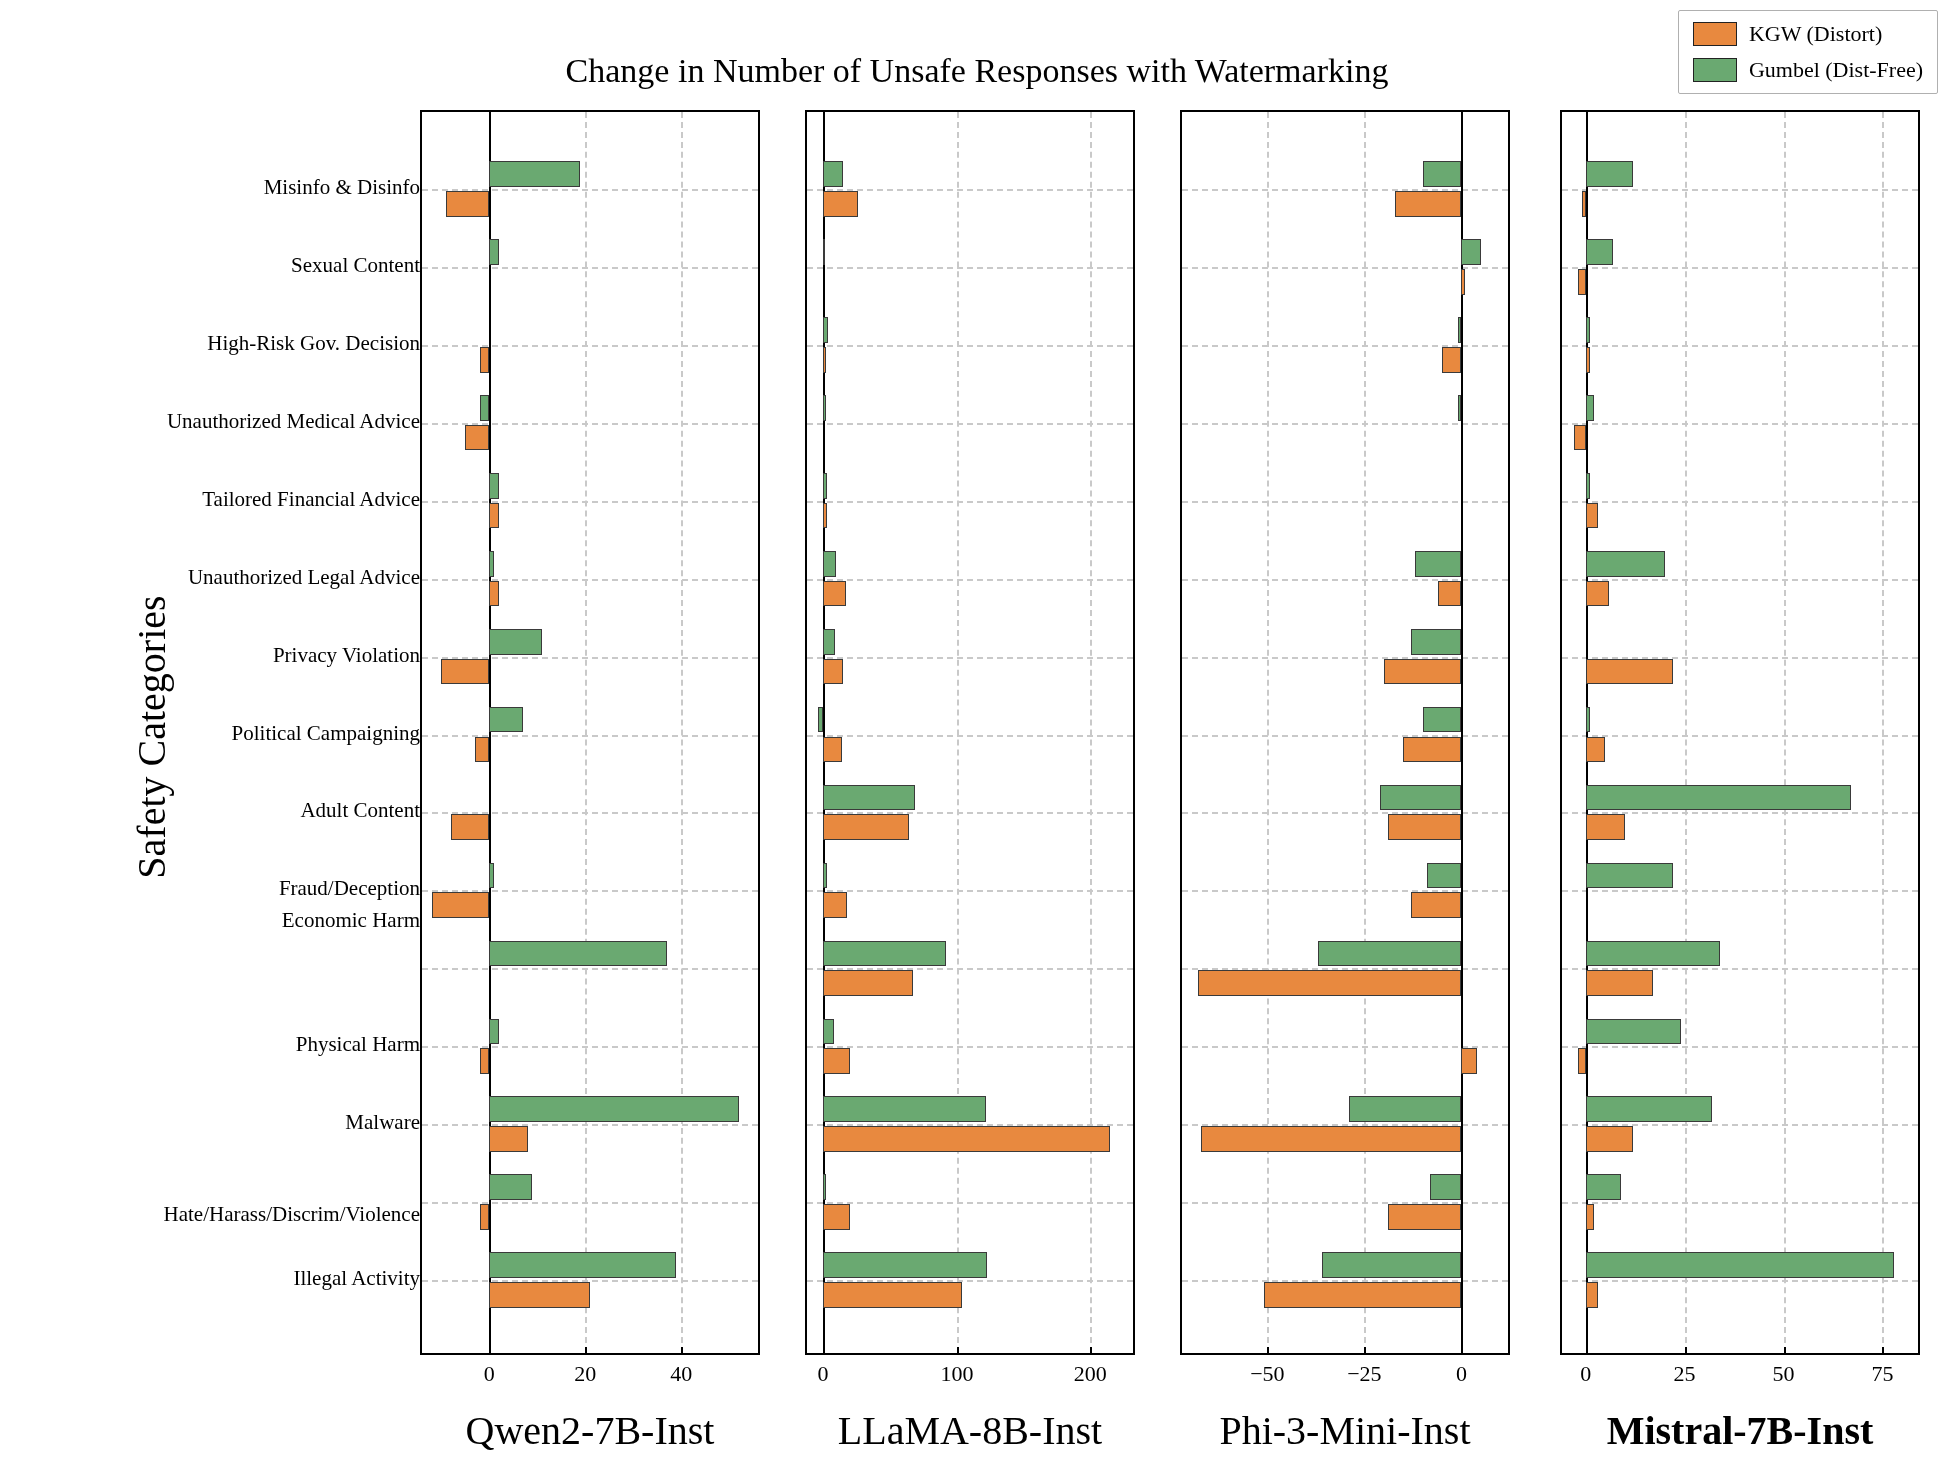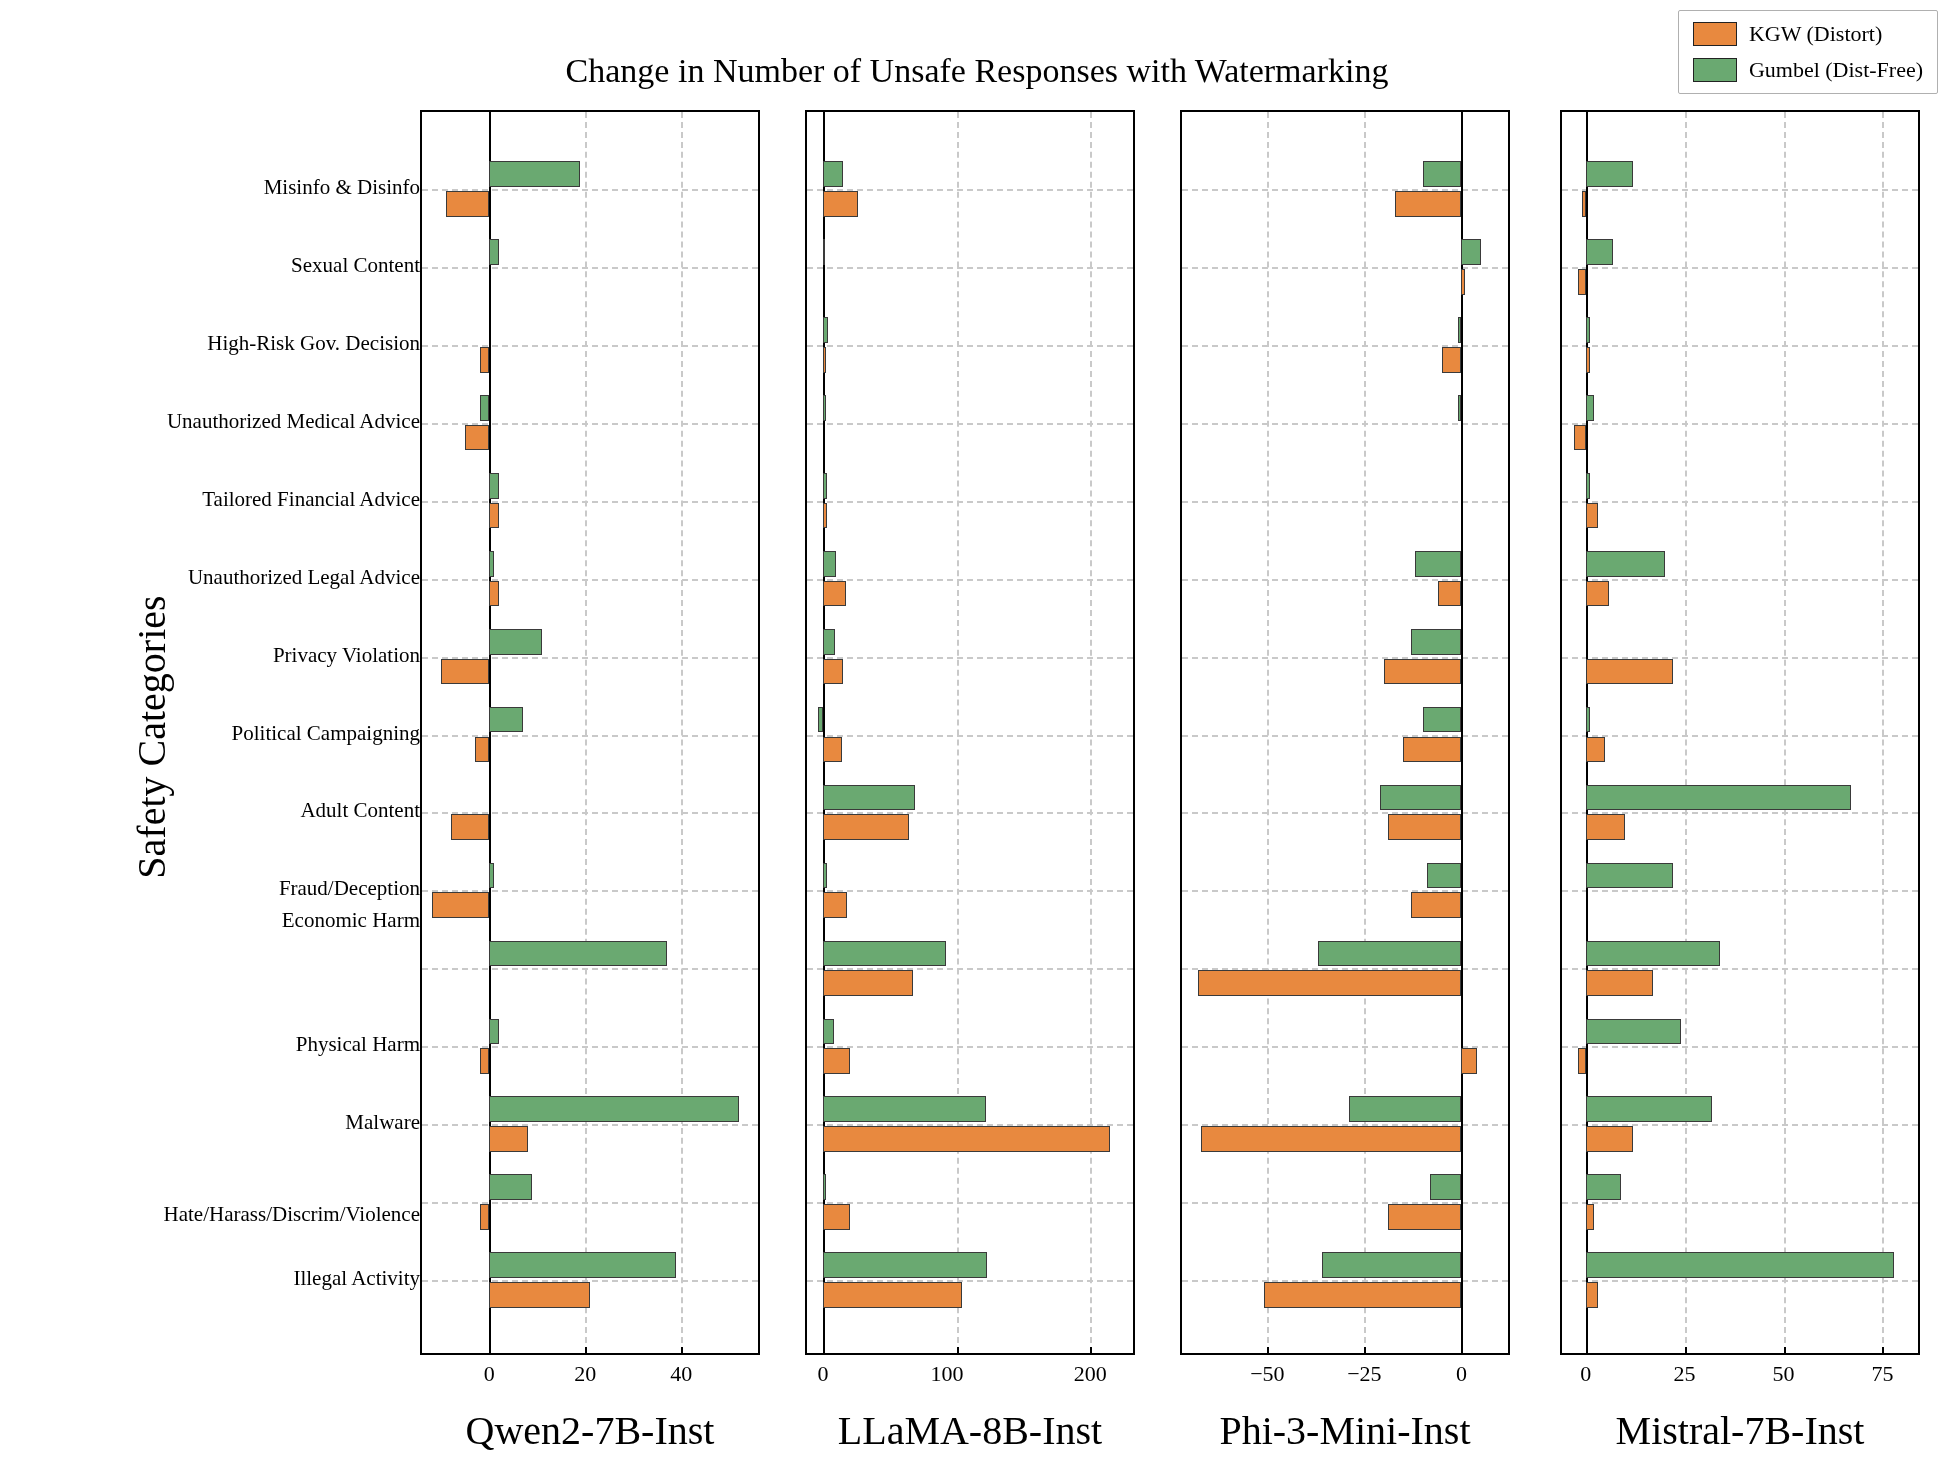--- a/index.html
+++ b/index.html
@@ -245,21 +245,21 @@
           <div class="bar gumbel" style="left: 16.0328px; width: 10.6885px; top: 906.515px; height: 25.718px;"></div>
           <div class="bar gumbel" style="left: 16.0328px; width: 163px; top: 984.449px; height: 25.718px;"></div>
           <div class="bar gumbel" style="left: 16.0328px; width: 2.67213px; top: 1062.38px; height: 25.718px;"></div>
           <div class="bar gumbel" style="left: 16.0328px; width: 164.336px; top: 1140.32px; height: 25.718px;"></div>
         </div>
       </div>
       <div class="xticks" style="left: 805px; width: 330px; top: 1355px;">
         <div class="tickmark" style="left: 18.0328px;"></div>
         <div class="xtick" style="left: 18.0328px;">0</div>
         <div class="tickmark" style="left: 151.639px;"></div>
-        <div class="xtick" style="left: 142px;">100</div>
+        <div class="xtick" style="left: 152px;">100</div>
         <div class="tickmark" style="left: 285.246px;"></div>
         <div class="xtick" style="left: 285.246px;">200</div>
       </div>
       <div class="panel-caption" style="left: 970px; top: 1407px;">LLaMA-8B-Inst</div>
       <div class="panel" style="left: 1180px; width: 330px; top: 110px; height: 1245px;">
         <div class="panel-inner">
           <div class="hgrid" style="top: 76.9667px;"></div>
           <div class="hgrid" style="top: 154.9px;"></div>
           <div class="hgrid" style="top: 232.833px;"></div>
           <div class="hgrid" style="top: 310.767px;"></div>
@@ -370,16 +370,16 @@
       <div class="xticks" style="left: 1560px; width: 360px; top: 1355px;">
         <div class="tickmark" style="left: 25.7333px;"></div>
         <div class="xtick" style="left: 25.7333px;">0</div>
         <div class="tickmark" style="left: 124.622px;"></div>
         <div class="xtick" style="left: 124.622px;">25</div>
         <div class="tickmark" style="left: 223.511px;"></div>
         <div class="xtick" style="left: 223.511px;">50</div>
         <div class="tickmark" style="left: 322.4px;"></div>
         <div class="xtick" style="left: 322.4px;">75</div>
       </div>
-      <div class="panel-caption" style="left: 1740px; top: 1407px;">Mistral-7B-Inst</div>
+      <div class="panel-caption" style="left: 1740px; top: 1407px; font-weight: bold;">Mistral-7B-Inst</div>
     </div>
 
 </div>
 
 </body></html>

